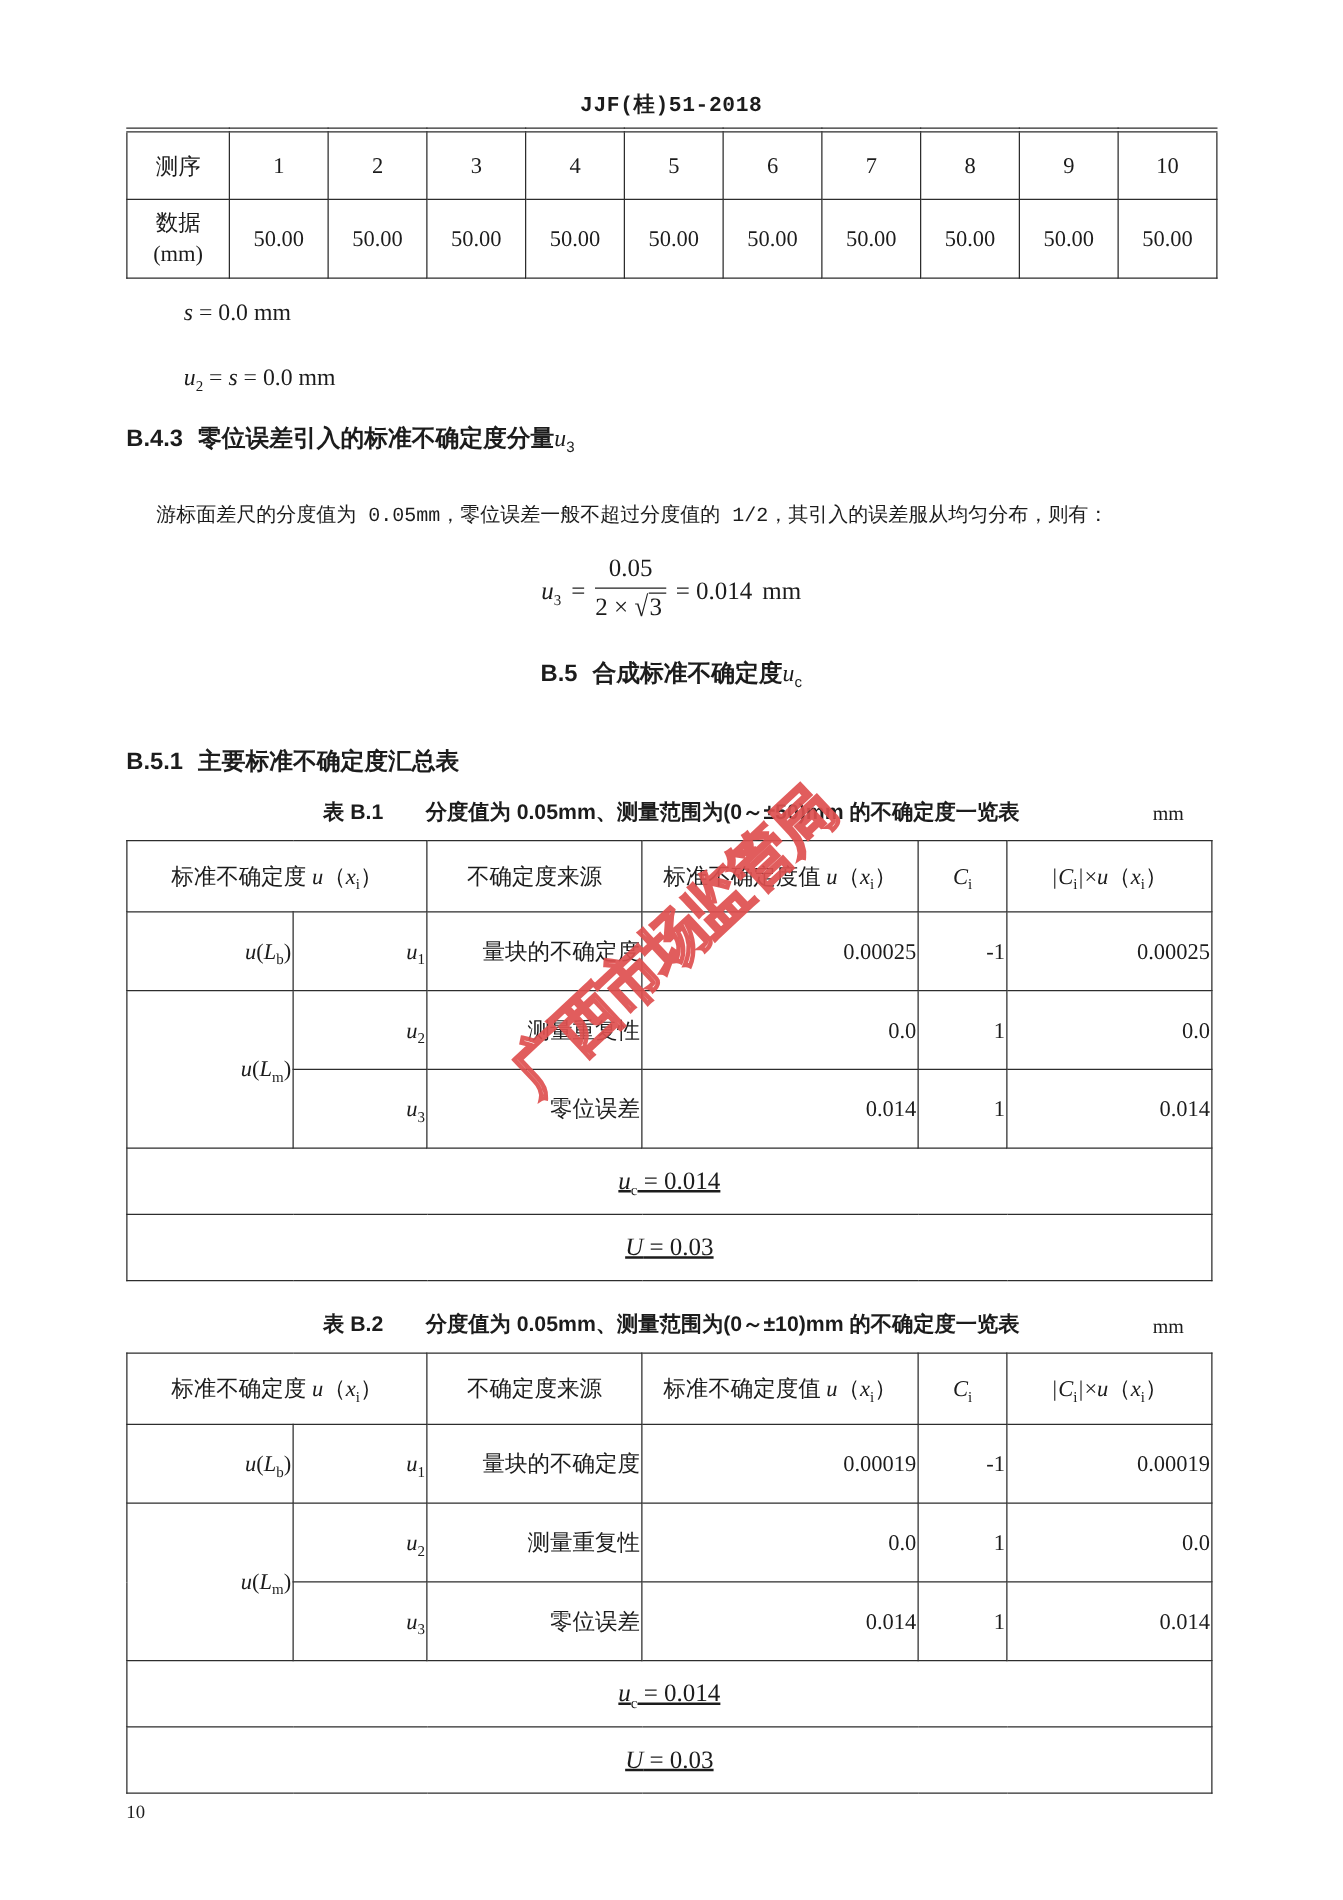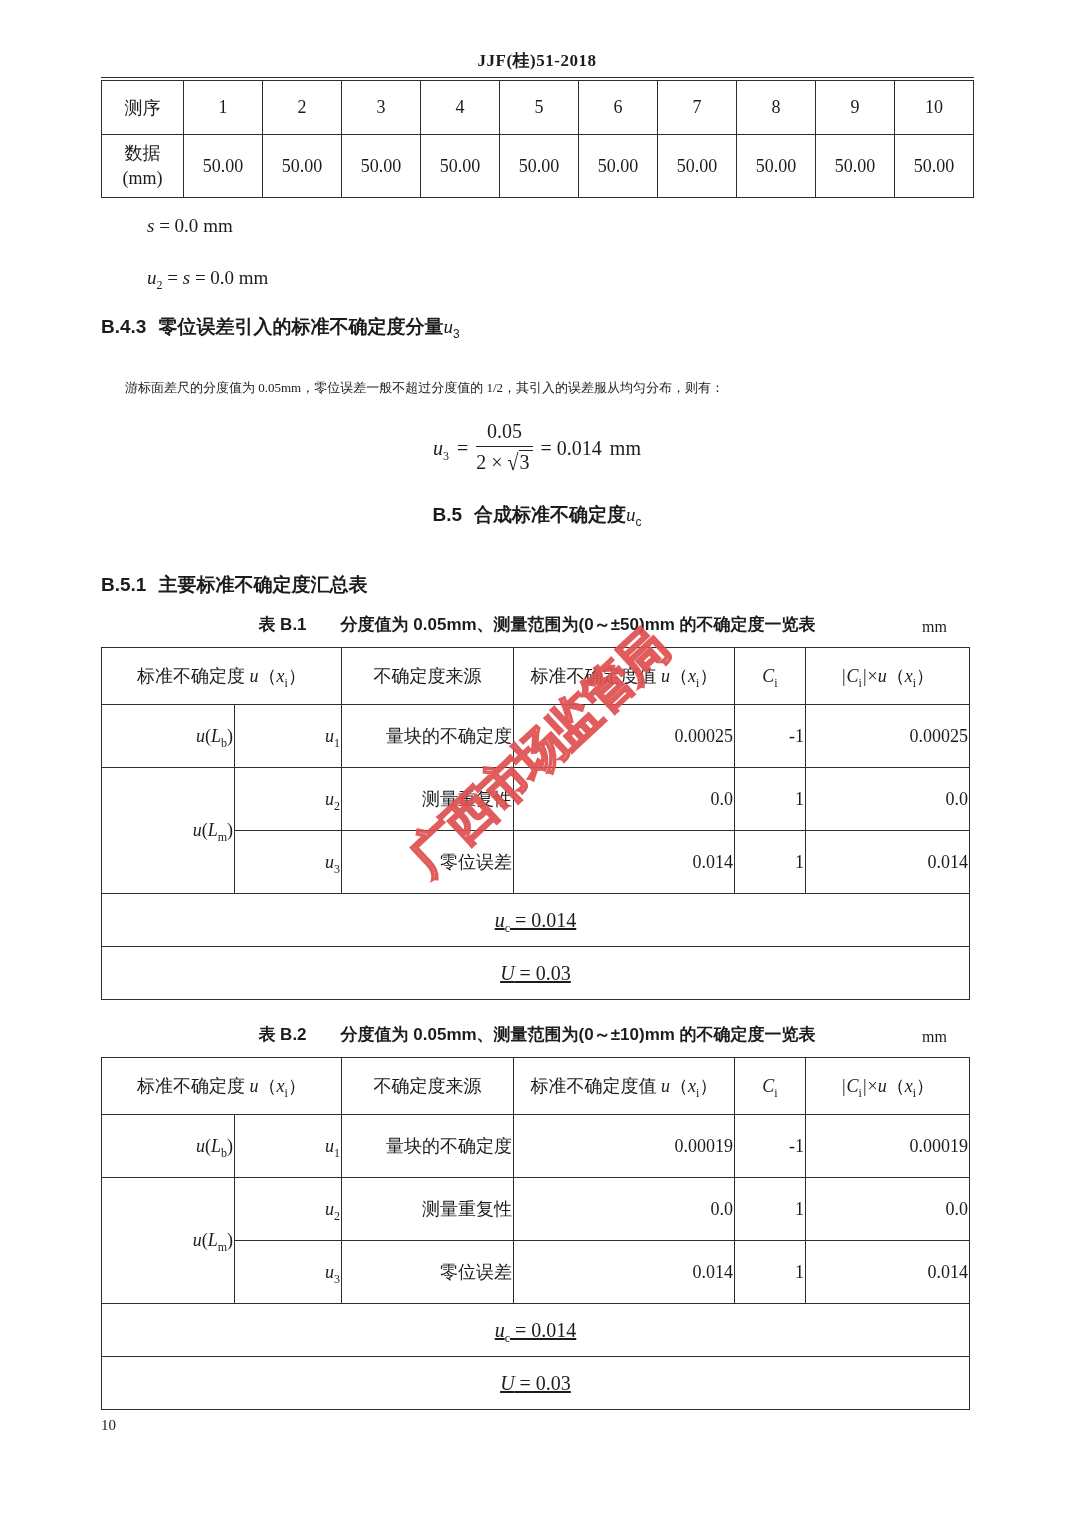--- a/index.html
+++ b/index.html
@@ -4,22 +4,22 @@
 <style>
   html,body{margin:0;padding:0;}
   body{
     width:1074px;height:1520px;background:#ffffff;position:relative;overflow:hidden;
     font-family:"Liberation Serif",serif;color:#1c1c1c;
   }
   .page{position:absolute;inset:0;}
 
   
   .doc-title{
-    padding-top:51px;text-align:center;
-    font-family:Liberation Serif, serif;font-weight:bold;
+    padding-top:76px;text-align:center;
+    font-family:Liberation Mono, monospace;font-weight:bold;
     font-size:17px;line-height:20px;letter-spacing:.5px;
   }
 
   .content{margin:0 101px;width:872px;}
 
   
   table{border-collapse:collapse;table-layout:fixed;}
   td{overflow:hidden;}
   .mtable{width:872px;margin-top:6px;border:1px solid #2d2d2d;border-top:4px double #2d2d2d;}
   .mtable td{border:1px solid #2d2d2d;text-align:center;font-size:18px;}
@@ -39,21 +39,21 @@
   
   .heading{font-family:"Liberation Sans",sans-serif;font-weight:bold;font-size:19px;line-height:26px;}
   .heading .hlabel{margin-right:12px;}
   .heading i{font-weight:normal;font-size:19px;}
   .heading sub{font-weight:normal;}
   .h-b43{margin-top:24px;}
   .h-b5{margin-top:22px;text-align:center;}
   .h-b51{margin-top:44px;}
 
   
-  .para{margin:26px 0 0 0;font-size:13px;line-height:44px;text-align:justify;text-indent:24px;}
+  .para{margin:26px 0 0 0;font-size:16px;line-height:44px;text-align:justify;text-indent:24px;font-family:Liberation Mono, monospace;}
 
   
   .formula-block{margin-top:6px;text-align:center;font-size:20px;height:64px;line-height:64px;}
   .feq{padding:0 8px;}
   .frac{display:inline-block;vertical-align:middle;text-align:center;line-height:normal;margin-top:-6px;}
   .frac .num{display:block;padding:0 10px 3px;border-bottom:1.5px solid #222;}
   .frac .den{display:block;padding-top:3px;}
   .sqrt{display:inline-block;transform:scaleY(1.15);}
   .sqrt-arg{display:inline-block;border-top:1.5px solid #222;padding:0 3px 0 1px;}
 

